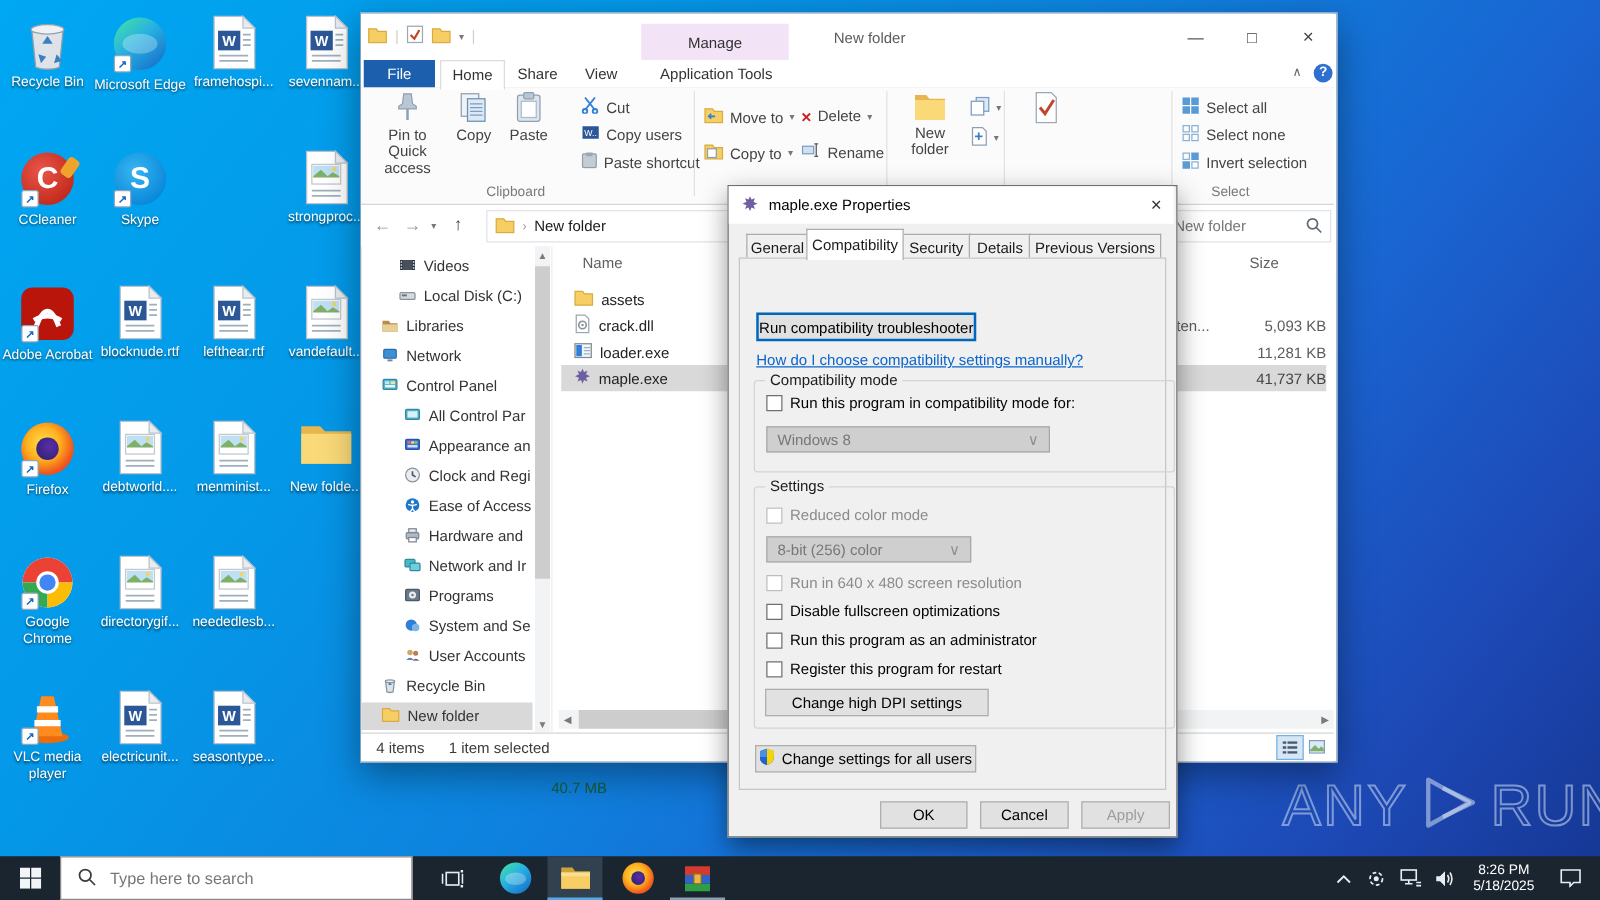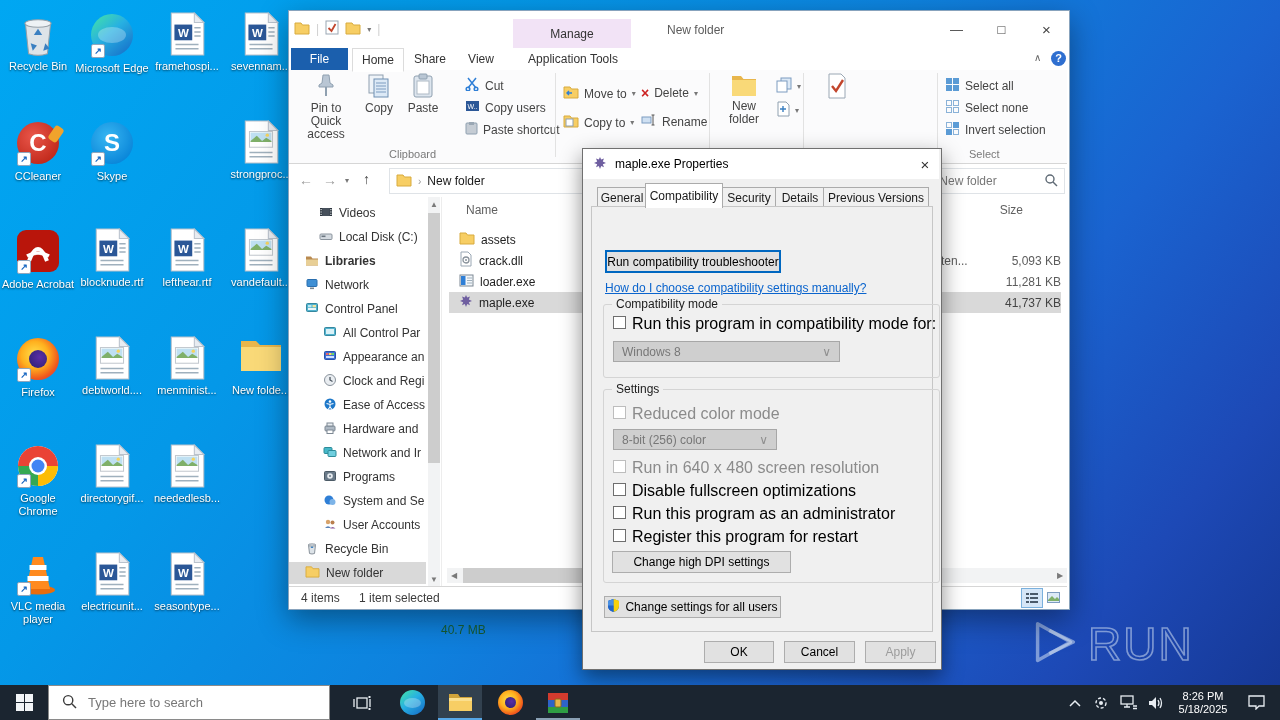--- a/index.html
+++ b/index.html
@@ -49,21 +49,21 @@
   .btn{background:#e1e1e1;border:1px solid #adadad;display:flex;align-items:center;justify-content:center;
        font-size:12px;color:#000;box-sizing:border-box;}
   .btn.foc{border:2px solid #0067c0;}
   .btn.dis{color:#9c9c9c;}
   .cb{width:13px;height:13px;background:#fff;border:1px solid #6e6e6e;box-sizing:border-box;}
   .cb.dis{border-color:#bdbdbd;}
   .dd{background:#cfcfcf;border:1px solid #a7a7a7;color:#777;display:flex;align-items:center;
       padding:0 8px;font-size:12px;justify-content:space-between;box-sizing:border-box;}
   .grp{border:1px solid #d4d4d4;border-radius:3px;padding-left:20px;}
   .leg{position:absolute;top:-8px;left:8px;background:#f0f0f0;padding:0 4px;font-size:12px;color:#1c1c1c;}
-  .dlbl{font-size:16px;color:#000;}
+  .dlbl{font-size:12px;color:#000;}
   .dlbl.dis{color:#8b8b8b;}
   .link{font-size:12px;color:#0a64cd;text-decoration:underline;}
   
   #tb{left:0;top:685px;width:1280px;height:35px;background:#1b2530;z-index:100;}
   .slot{position:absolute;top:0;height:35px;display:flex;align-items:center;justify-content:center;}
   .under{position:absolute;bottom:0;height:2px;}
   
   .wm{color:transparent;-webkit-text-stroke:1.6px rgba(208,222,242,.55);font-size:46px;letter-spacing:2px;font-weight:400;}
 </style>
 </head>
@@ -349,20 +349,21 @@
           <text x="13.5" y="24" font-size="11" fill="#fff" text-anchor="middle" font-weight="bold" font-family="Liberation Sans">W</text>
           <g stroke="#9fb0bd" stroke-width="1.4">
             <path d="M24 15h6M24 19h6M24 23h6M6 31h22M6 35h22"></path>
           </g>
         </svg>
     </div>
     <div class="lbl">seasontype...</div>
   </div>
 
   <div class="a" style="left:1026px;top:608px;width:220px;height:72px;display:flex;align-items:center;gap:4px;">
+    <span class="wm">ANY</span>
     <span>
       <svg width="58" height="58" viewBox="0 0 60 60">
           <g stroke="rgba(208,222,242,.55)" stroke-width="3.6" fill="none" stroke-linejoin="round">
             <path d="M12 10 L46 29 L12 48 Z"></path>
             <path d="M24 17 L49 29 L24 41"></path>
           </g>
         </svg>
     </span>
     <span class="wm">RUN</span>
   </div>
@@ -604,21 +605,21 @@
           </svg></span>
       <span>Videos</span>
     </div>
     <div class="a navi" style="left:30px;top:215px;">
       <span><svg width="14" height="14" viewBox="0 0 14 14">
             <rect x="1" y="5" width="12" height="5.5" rx="1" fill="#d4dae0" stroke="#8a939c"></rect>
             <rect x="2.5" y="6.5" width="4" height="1.6" fill="#6b7680"></rect>
           </svg></span>
       <span>Local Disk (C:)</span>
     </div>
-    <div class="a navi" style="left:16px;top:239px;font-weight:bold;">
+    <div class="a navi" style="left:16px;top:239px;">
       <span><svg width="14" height="14" viewBox="0 0 14 14">
             <path d="M1 3.5 h5 l1.5 2 H13 v7 H1z" fill="#b98a50"></path>
             <rect x="1" y="6.5" width="12" height="6" fill="#e8cf96"></rect>
           </svg></span>
       <span>Libraries</span>
     </div>
     <div class="a navi" style="left:16px;top:263px;">
       <span><svg width="14" height="14" viewBox="0 0 14 14">
             <rect x="2" y="2.5" width="10" height="7" rx="1" fill="#3f8fd4" stroke="#2a6eae"></rect>
             <rect x="5" y="10.5" width="4" height="1.6" fill="#7b8792"></rect>

